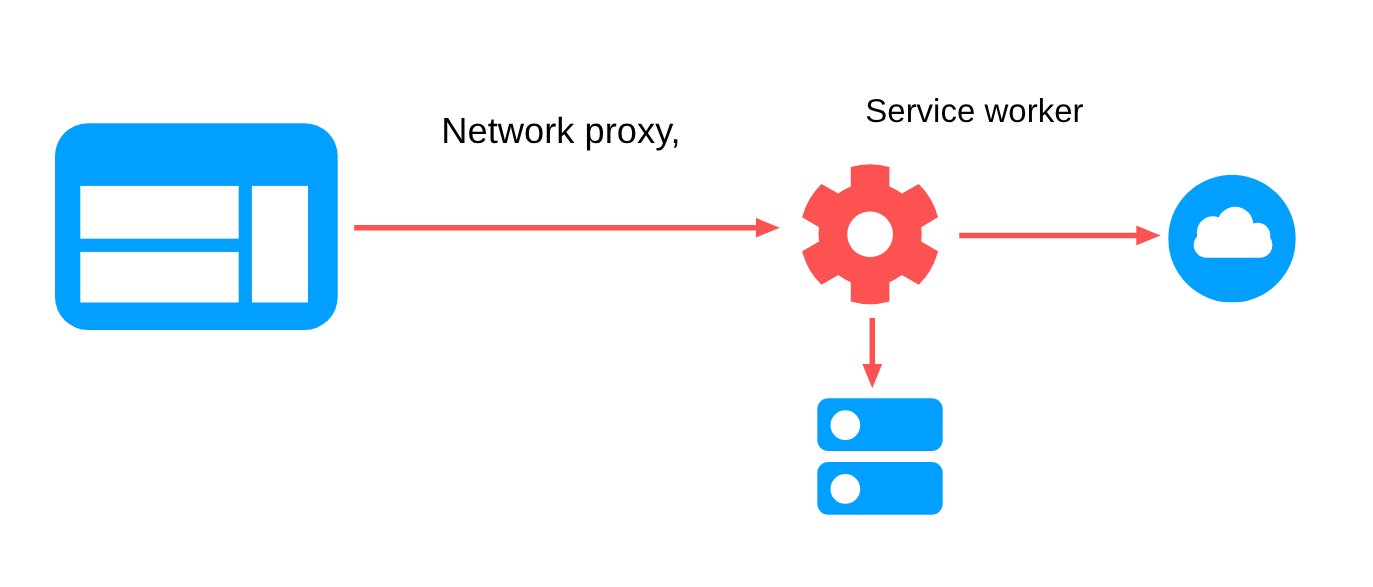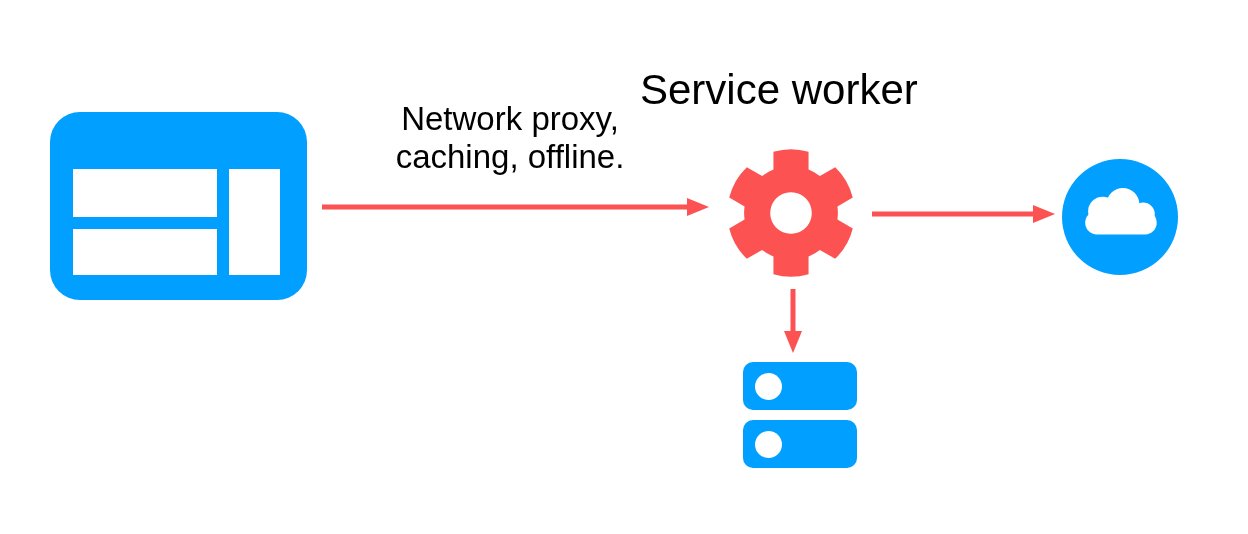--- a/index.html
+++ b/index.html
@@ -40,24 +40,24 @@
     left: 0; top: 323px;
     width: 348px;
     text-align: center;
   }
   .arrow-label {
     left: 330px; top: 100px;
     width: 360px;
     text-align: center;
   }
   .sw-title {
-    left: 640px; top: 71px;
+    left: 640px; top: 83px;
     width: 345px;
-    text-align: left;
-    font-size: 42px;
+    text-align: right;
+    font-size: 30px;
   }
 
   
   .gear-icon {
     position: absolute;
     left: 724px; top: 146px;
     width: 134px; height: 134px;
   }
 
   
@@ -101,21 +101,20 @@
 
   <div class="window-icon">
     <div class="pane pane-top"></div>
     <div class="pane pane-bottom"></div>
     <div class="pane pane-side"></div>
   </div>
 
 
   <div class="label arrow-label">
     <div>Network proxy,</div>
-    <div>caching, offline.</div>
   </div>
 
   <div class="label sw-title">Service worker</div>
 
   <svg class="gear-icon" viewBox="0 0 200 200" aria-hidden="true">
     <path fill="#FC5252" fill-rule="evenodd" d="
       M73.8 35.1 L73.8 8.7
       A95 95 0 0 1 126.2 8.7 L126.2 35.1
       A70 70 0 0 1 143.1 44.8 L166 31.7
       A95 95 0 0 1 192.2 77 L169.3 90.3

